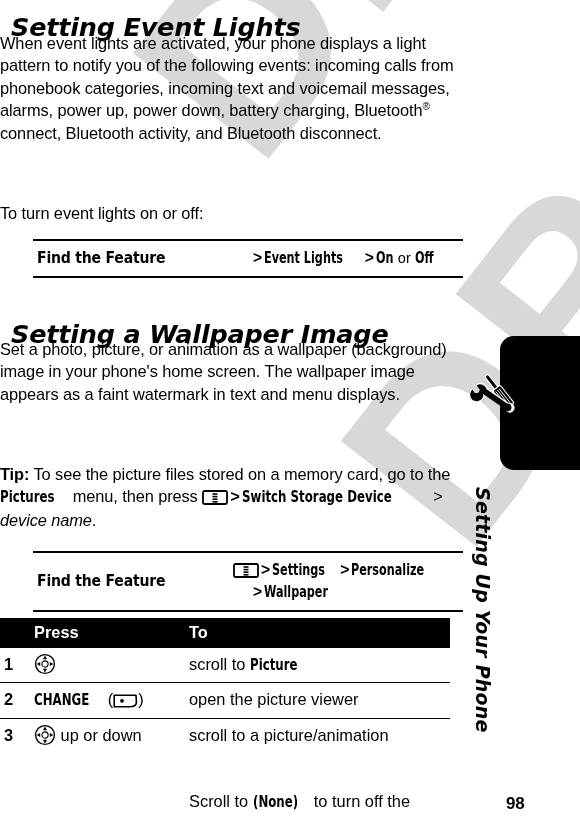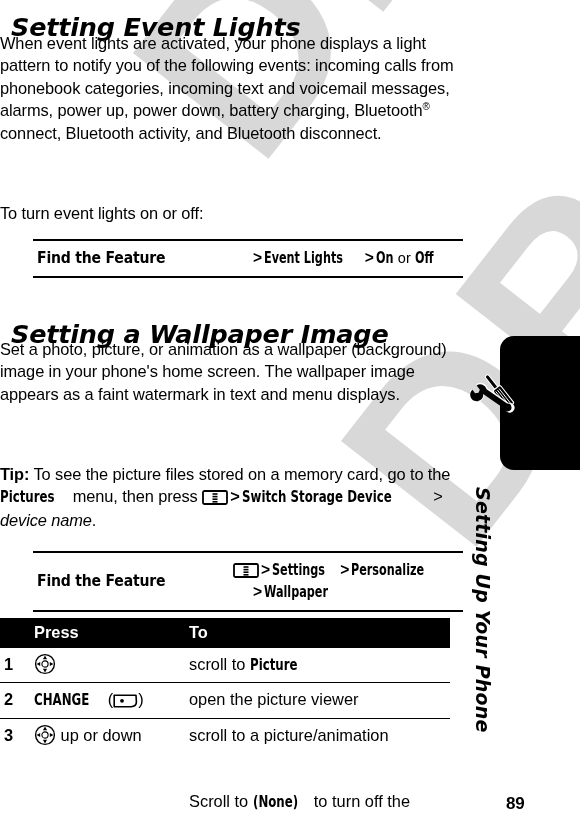--- a/index.html
+++ b/index.html
@@ -388,15 +388,15 @@
 
         <g>
           <path d="M11 6 A7.6 7.6 0 1 0 18.4 17.5 L25.8 41.6 A5 5 0 1 0 32 39.8 L24.6 15.6 A7.6 7.6 0 0 0 18 5.2 L18 11.4 L14.6 13.4 L11 11.4 Z" fill="#ffffff"></path>
           <path d="M11.6 7.4 A6.5 6.5 0 1 0 17.6 17.2 L25 41.2 A3.9 3.9 0 1 0 30.5 39.6 L23.2 15.6 A6.5 6.5 0 0 0 17.6 6.6 L17.6 11.8 L14.6 13.5 L11.6 11.8 Z" fill="#000000"></path>
         </g>
       </g>
     </svg>
   </div>
   <div id="chapter-label">Setting Up Your Phone</div>
 
-  <div id="page-number">89</div>
+  <div id="page-number">98</div>
 
 </div>
 
 </body></html>

